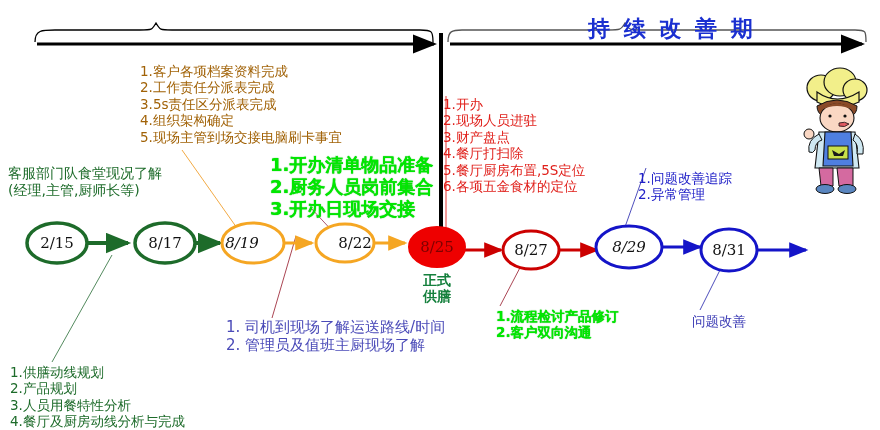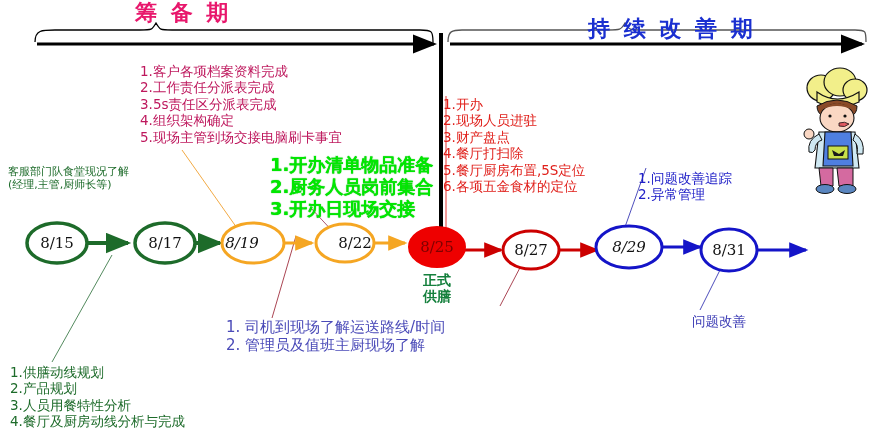--- a/index.html
+++ b/index.html
@@ -22,29 +22,29 @@
     white-space:nowrap;
     line-height:1;
   }
   #phase1-title{left:135px;top:1px;font-size:22px;color:#e8176c;}
   #phase2-title{left:588px;top:17px;font-size:22px;color:#1a2fd0;}
 
   
   .txtblock{white-space:pre;line-height:1.22;}
 
   .orange-list{
-    left:140px;top:63px;font-size:13.5px;color:#be185d;
+    left:140px;top:63px;font-size:13.5px;color:#a16207;
   }
   .green-bold-list{
     left:250px;top:154px;font-size:18px;color:#00e800;font-weight:bold;
     text-shadow:0 0 1px #00b000;
     margin-left:20px;
   }
   .dkgreen-note{
-    left:8px;top:165px;font-size:11px;color:#1d6b2a;
+    left:8px;top:165px;font-size:14px;color:#1d6b2a;
   }
   .dkgreen-list{
     left:10px;top:364px;font-size:13.5px;color:#1d6b2a;
   }
   .red-list{
     left:443px;top:96px;font-size:13.5px;color:#e0201b;
   }
   .blue-list{
     left:638px;top:170px;font-size:13.5px;color:#2020c8;
   }
@@ -138,24 +138,23 @@
     <ellipse cx="57" cy="243" rx="30" ry="20" fill="#fff" stroke="#1d6b2a" stroke-width="3.5"></ellipse>
     <ellipse cx="165" cy="243" rx="30" ry="20" fill="#fff" stroke="#1d6b2a" stroke-width="3.5"></ellipse>
     <ellipse cx="253" cy="243" rx="31" ry="20" fill="#fff" stroke="#f5a623" stroke-width="3"></ellipse>
     <ellipse cx="345" cy="243" rx="29" ry="19" fill="#fff" stroke="#f5a623" stroke-width="3"></ellipse>
     <ellipse cx="437" cy="247" rx="28" ry="20" fill="#ee0000" stroke="#ee0000" stroke-width="2"></ellipse>
     <ellipse cx="531" cy="250" rx="28" ry="19" fill="#fff" stroke="#cc0000" stroke-width="3"></ellipse>
     <ellipse cx="629" cy="247" rx="33" ry="21" fill="#fff" stroke="#1414c8" stroke-width="3"></ellipse>
     <ellipse cx="729" cy="250" rx="28" ry="21" fill="#fff" stroke="#1414c8" stroke-width="3"></ellipse>
   </svg>
 
-  <div class="abs phase-title" id="phase1-title">筹 备 期</div>
   <div class="abs phase-title" id="phase2-title">持 续 改 善 期</div>
 
-  <div class="node-label" style="left:57px;top:243px;">8/15</div>
+  <div class="node-label" style="left:57px;top:243px;">2/15</div>
   <div class="node-label" style="left:165px;top:243px;">8/17</div>
   <div class="node-label" style="left:242px;top:243px;font-style:italic;">8/19</div>
   <div class="node-label" style="left:345px;top:243px;margin-left:10px;">8/22</div>
   <div class="node-label on-red" style="left:437px;top:247px;">8/25</div>
   <div class="node-label" style="left:531px;top:250px;">8/27</div>
   <div class="node-label" style="left:629px;top:247px;font-style:italic;">8/29</div>
   <div class="node-label" style="left:729px;top:250px;">8/31</div>
 
   <div class="node-sub" style="left:437px;top:272px;">正式
 供膳</div>
@@ -184,20 +183,22 @@
 4.餐厅打扫除
 5.餐厅厨房布置,5S定位
 6.各项五金食材的定位</div>
 
   <div class="abs txtblock blue-list">1.问题改善追踪
 2.异常管理</div>
 
   <div class="abs txtblock purple-list">1. 司机到现场了解运送路线/时间
 2. 管理员及值班主厨现场了解</div>
 
+  <div class="abs txtblock green-bold-list2">1.流程检讨产品修订
+2.客户双向沟通</div>
 
   <div class="abs txtblock blue-note">问题改善</div>
 
   <svg class="abs" style="left:795px;top:58px;" width="80" height="140" viewBox="0 0 80 140">
 
     <ellipse cx="26" cy="30" rx="14" ry="13" fill="#f2ef8a" stroke="#111" stroke-width="1.2"></ellipse>
     <ellipse cx="45" cy="24" rx="16" ry="14" fill="#f2ef8a" stroke="#111" stroke-width="1.2"></ellipse>
     <ellipse cx="60" cy="32" rx="12" ry="11" fill="#f2ef8a" stroke="#111" stroke-width="1.2"></ellipse>
     <path d="M22,34 Q42,48 64,34 L64,44 Q42,54 22,44 Z" fill="#f2ef8a" stroke="#111" stroke-width="1.2"></path>
 

